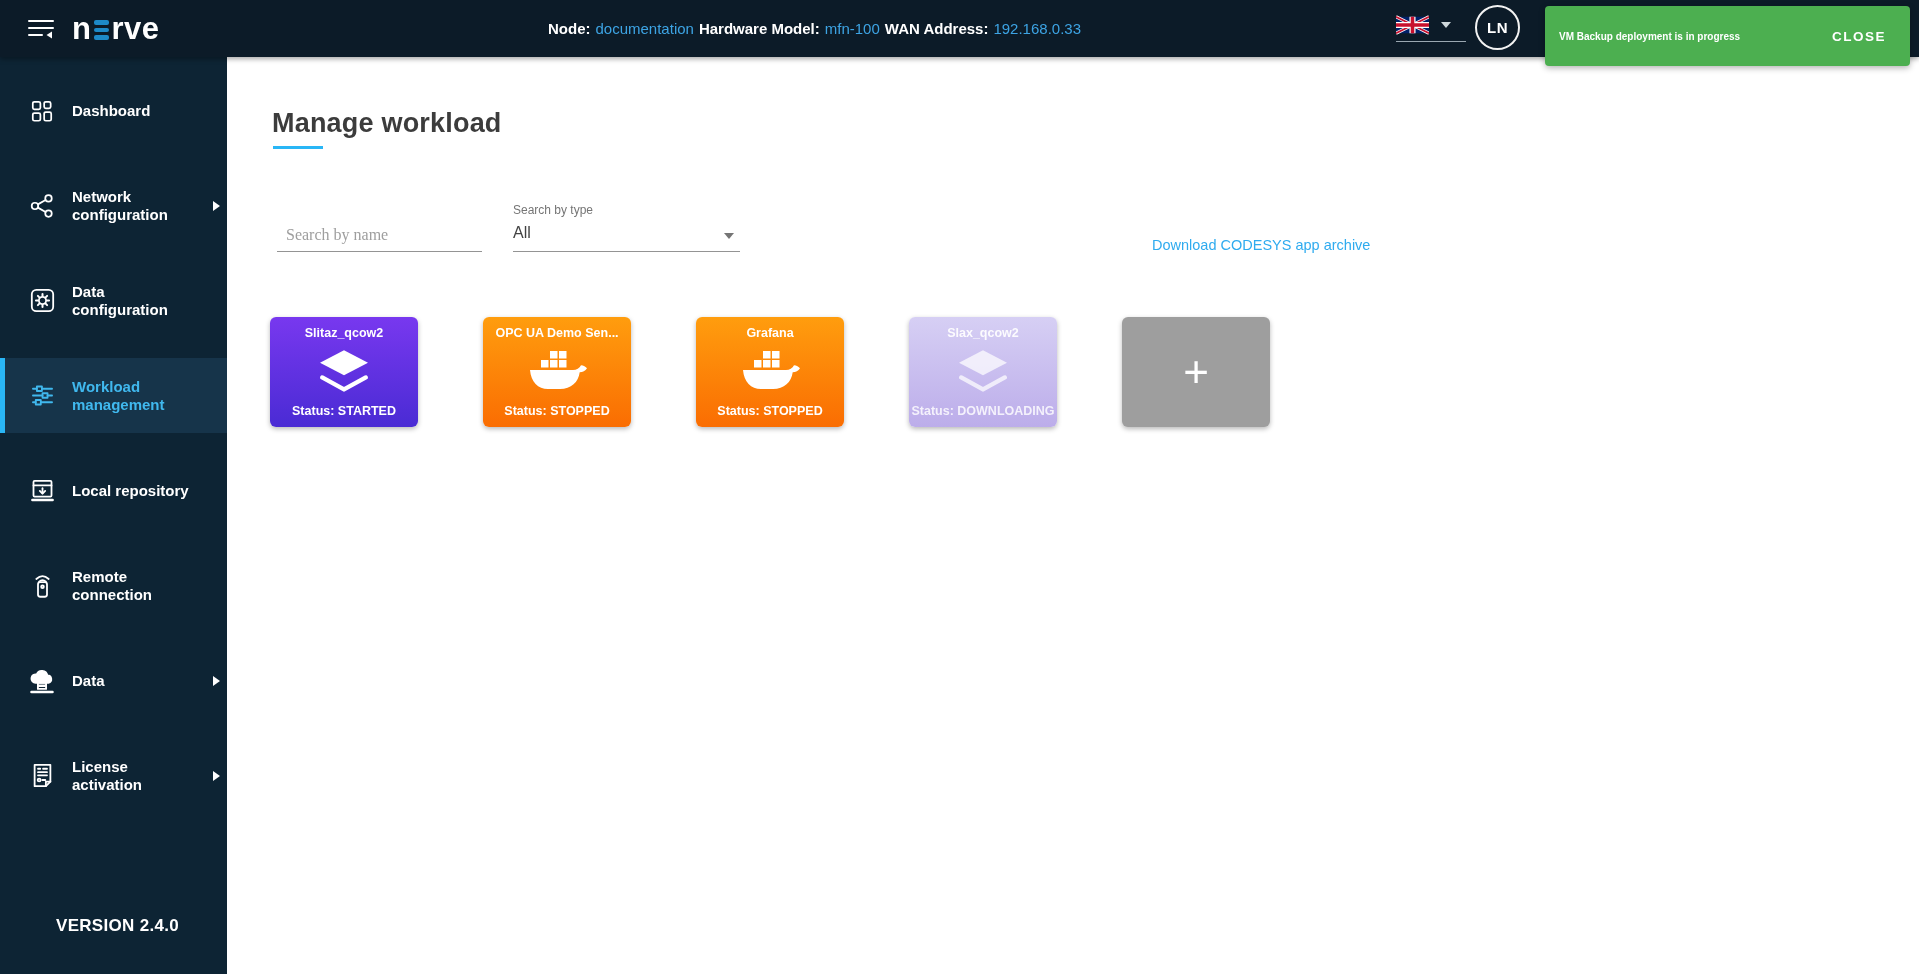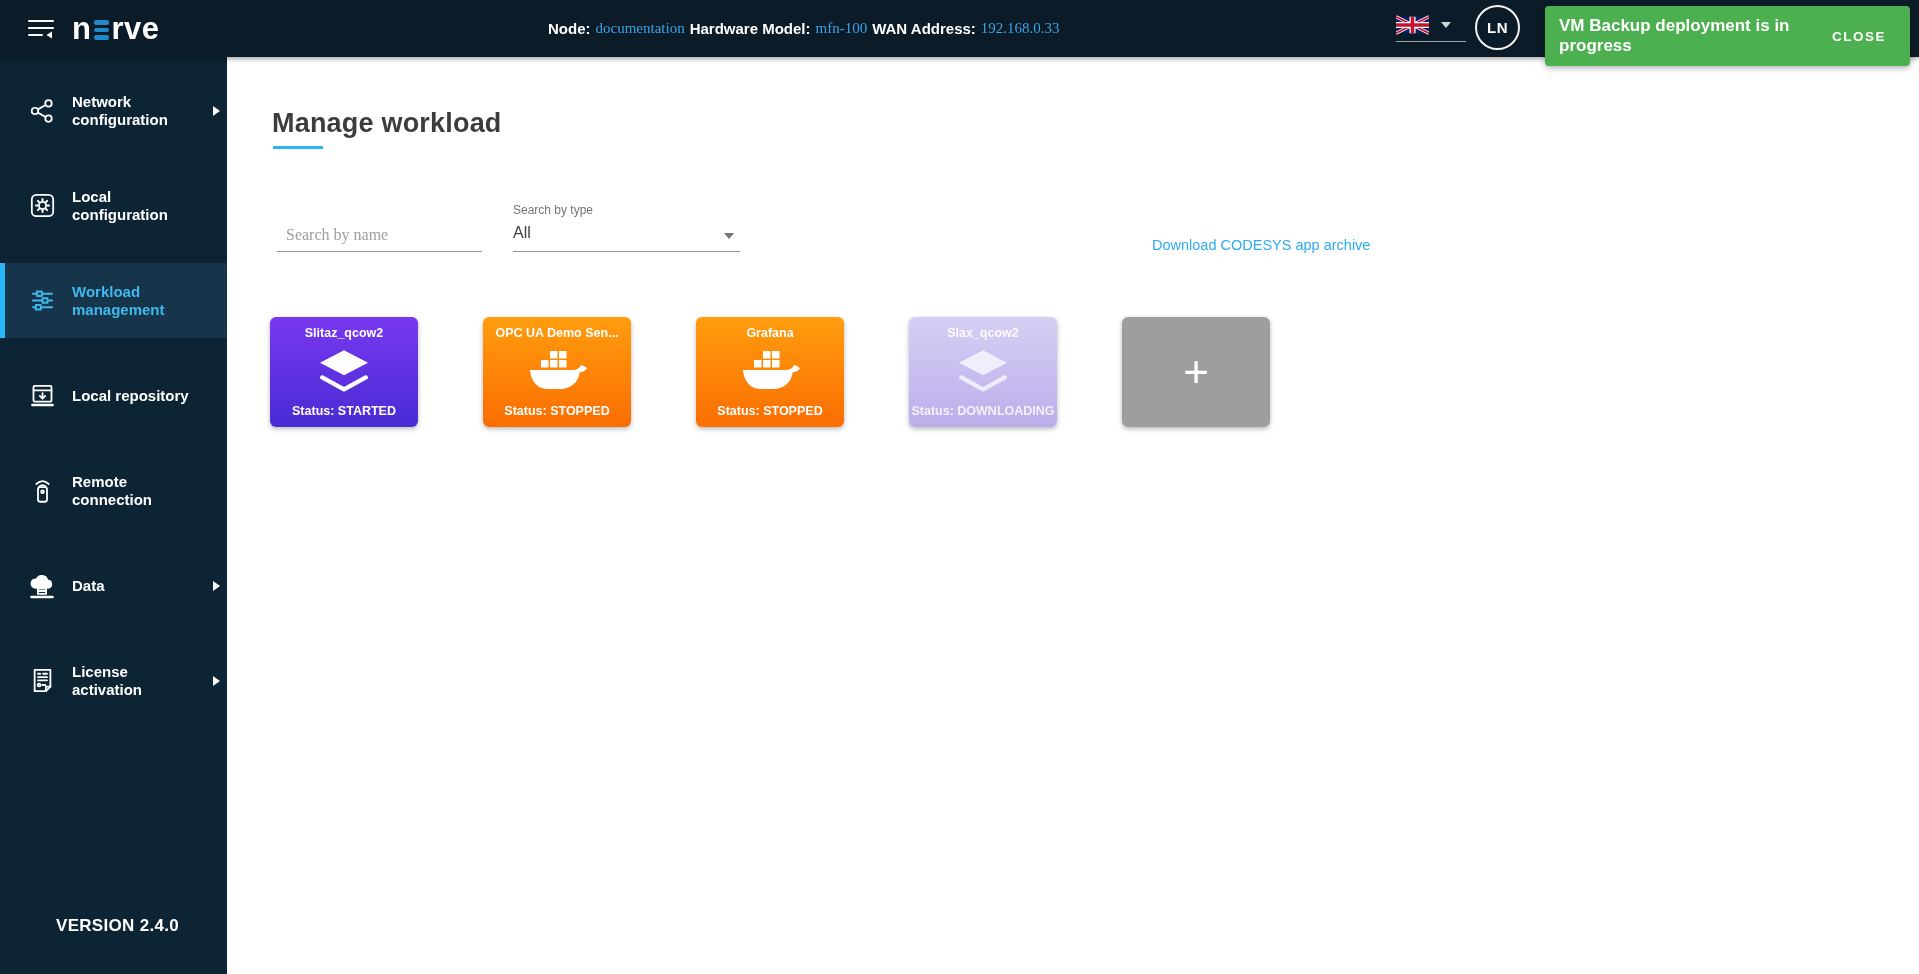--- a/index.html
+++ b/index.html
@@ -12,38 +12,38 @@
             background:#0c1b28; z-index:6; box-shadow:0 2px 5px rgba(0,0,0,.35);
             display:flex; align-items:center; }
   .burger { margin-left:28px; width:26px; height:22px; cursor:pointer; }
   .logo { display:flex; align-items:flex-end; margin-left:18px; }
   .logo-txt { color:#fff; font-size:31px; font-weight:bold; letter-spacing:.5px; line-height:26px; }
   .logo-bars { display:flex; flex-direction:column; gap:3px; margin:0 2px 2px 3px; }
   .logo-bars span { display:block; width:15px; height:4.5px; border-radius:2px; background:#1d8ac9; }
   .node-info { position:absolute; left:548px; top:0; height:57px; display:flex;
                align-items:center; gap:5px; font-size:15px; white-space:nowrap; }
   .node-info .lbl { color:#fff; font-weight:bold; }
-  .node-info .val { color:#3da4e4; text-decoration:none; font-weight:normal;font-family:Liberation Serif, serif; }
+  .node-info .val { color:#3da4e4; text-decoration:none; font-weight:normal; }
   .lang { position:absolute; left:1396px; top:12px; width:70px; height:30px;
           display:flex; align-items:center; gap:12px; cursor:pointer;
           border-bottom:1px solid #9aa7b1; padding-bottom:4px; }
   .lang svg { display:block; }
   .caret-down { width:0; height:0; border-left:5px solid transparent;
                 border-right:5px solid transparent; border-top:6px solid #cfd8dc; }
   .avatar { position:absolute; left:1475px; top:5px; width:45px; height:45px;
             border:2px solid #f2f2f2; border-radius:50%; display:flex;
             align-items:center; justify-content:center; color:#fff;
             font-size:15px; font-weight:bold; cursor:pointer; letter-spacing:.5px; }
 
   
   .toast { position:absolute; left:1545px; top:6px; width:365px; height:60px;
            background:#4caf50; border-radius:4px; z-index:10;
            box-shadow:0 2px 6px rgba(0,0,0,.3); display:flex; align-items:center;
            justify-content:space-between; padding:0 24px 0 14px; }
-  .toast-msg { color:#fff; font-size:17px; font-weight:bold; }
+  .toast-msg { color:#fff; font-size:10px; font-weight:bold; }
   .toast-close { background:none; border:none; color:#fff; font-size:13.5px;
                  font-weight:bold; letter-spacing:1.5px; cursor:pointer;
                  font-family:"Liberation Sans", sans-serif; margin-left:14px; }
 
   
   .sidebar { position:absolute; top:57px; left:0; width:227px; height:917px;
              background:#0d2434; z-index:4; }
   .nav { padding-top:16px; }
   .side-item { height:75px; margin-bottom:20px; display:flex; align-items:center;
                padding-left:27px; cursor:pointer; position:relative; color:#fff; }
@@ -146,20 +146,31 @@
   </header>
 
   <div class="toast">
     <span class="toast-msg">VM Backup deployment is in progress</span>
     <button class="toast-close">CLOSE</button>
   </div>
 
   <aside class="sidebar">
     <nav class="nav">
 
+      <div class="side-item">
+        <span class="ic">
+          <svg width="26" height="26" viewBox="0 0 24 24">
+            <rect x="3.5" y="3.5" width="7" height="7" rx="1.5"></rect>
+            <rect x="14" y="3.5" width="6" height="6" rx="1.5"></rect>
+            <rect x="3.5" y="14" width="7" height="7" rx="1.5"></rect>
+            <rect x="14" y="13" width="6.5" height="8" rx="1.5"></rect>
+          </svg>
+        </span>
+        <span class="lab">Dashboard</span>
+      </div>
 
       <div class="side-item">
         <span class="ic">
           <svg width="26" height="26" viewBox="0 0 24 24">
             <circle cx="5.5" cy="12" r="3"></circle>
             <circle cx="18" cy="5" r="3"></circle>
             <circle cx="18" cy="19" r="3"></circle>
             <line x1="8.2" y1="10.5" x2="15.3" y2="6.4"></line>
             <line x1="8.2" y1="13.5" x2="15.3" y2="17.6"></line>
           </svg>
@@ -178,21 +189,21 @@
                 <line x1="12" y1="16" x2="12" y2="17.8"></line>
               <line x1="6.2" y1="12" x2="8" y2="12"></line>
                 <line x1="16" y1="12" x2="17.8" y2="12"></line>
               <line x1="7.9" y1="7.9" x2="9.2" y2="9.2"></line>
                 <line x1="14.8" y1="14.8" x2="16.1" y2="16.1"></line>
               <line x1="7.9" y1="16.1" x2="9.2" y2="14.8"></line>
                 <line x1="14.8" y1="9.2" x2="16.1" y2="7.9"></line>
             </g>
           </svg>
         </span>
-        <span class="lab">Local configuration</span>
+        <span class="lab">Data configuration</span>
       </div>
 
       <div class="side-item active">
         <span class="ic">
           <svg width="27" height="27" viewBox="0 0 24 24">
             <line x1="3.5" y1="6" x2="7" y2="6"></line>
               <line x1="11.5" y1="6" x2="20.5" y2="6"></line>
             <rect x="7" y="4" width="4.5" height="4"></rect>
             <line x1="3.5" y1="12" x2="12" y2="12"></line>
               <line x1="16.5" y1="12" x2="20.5" y2="12"></line>

